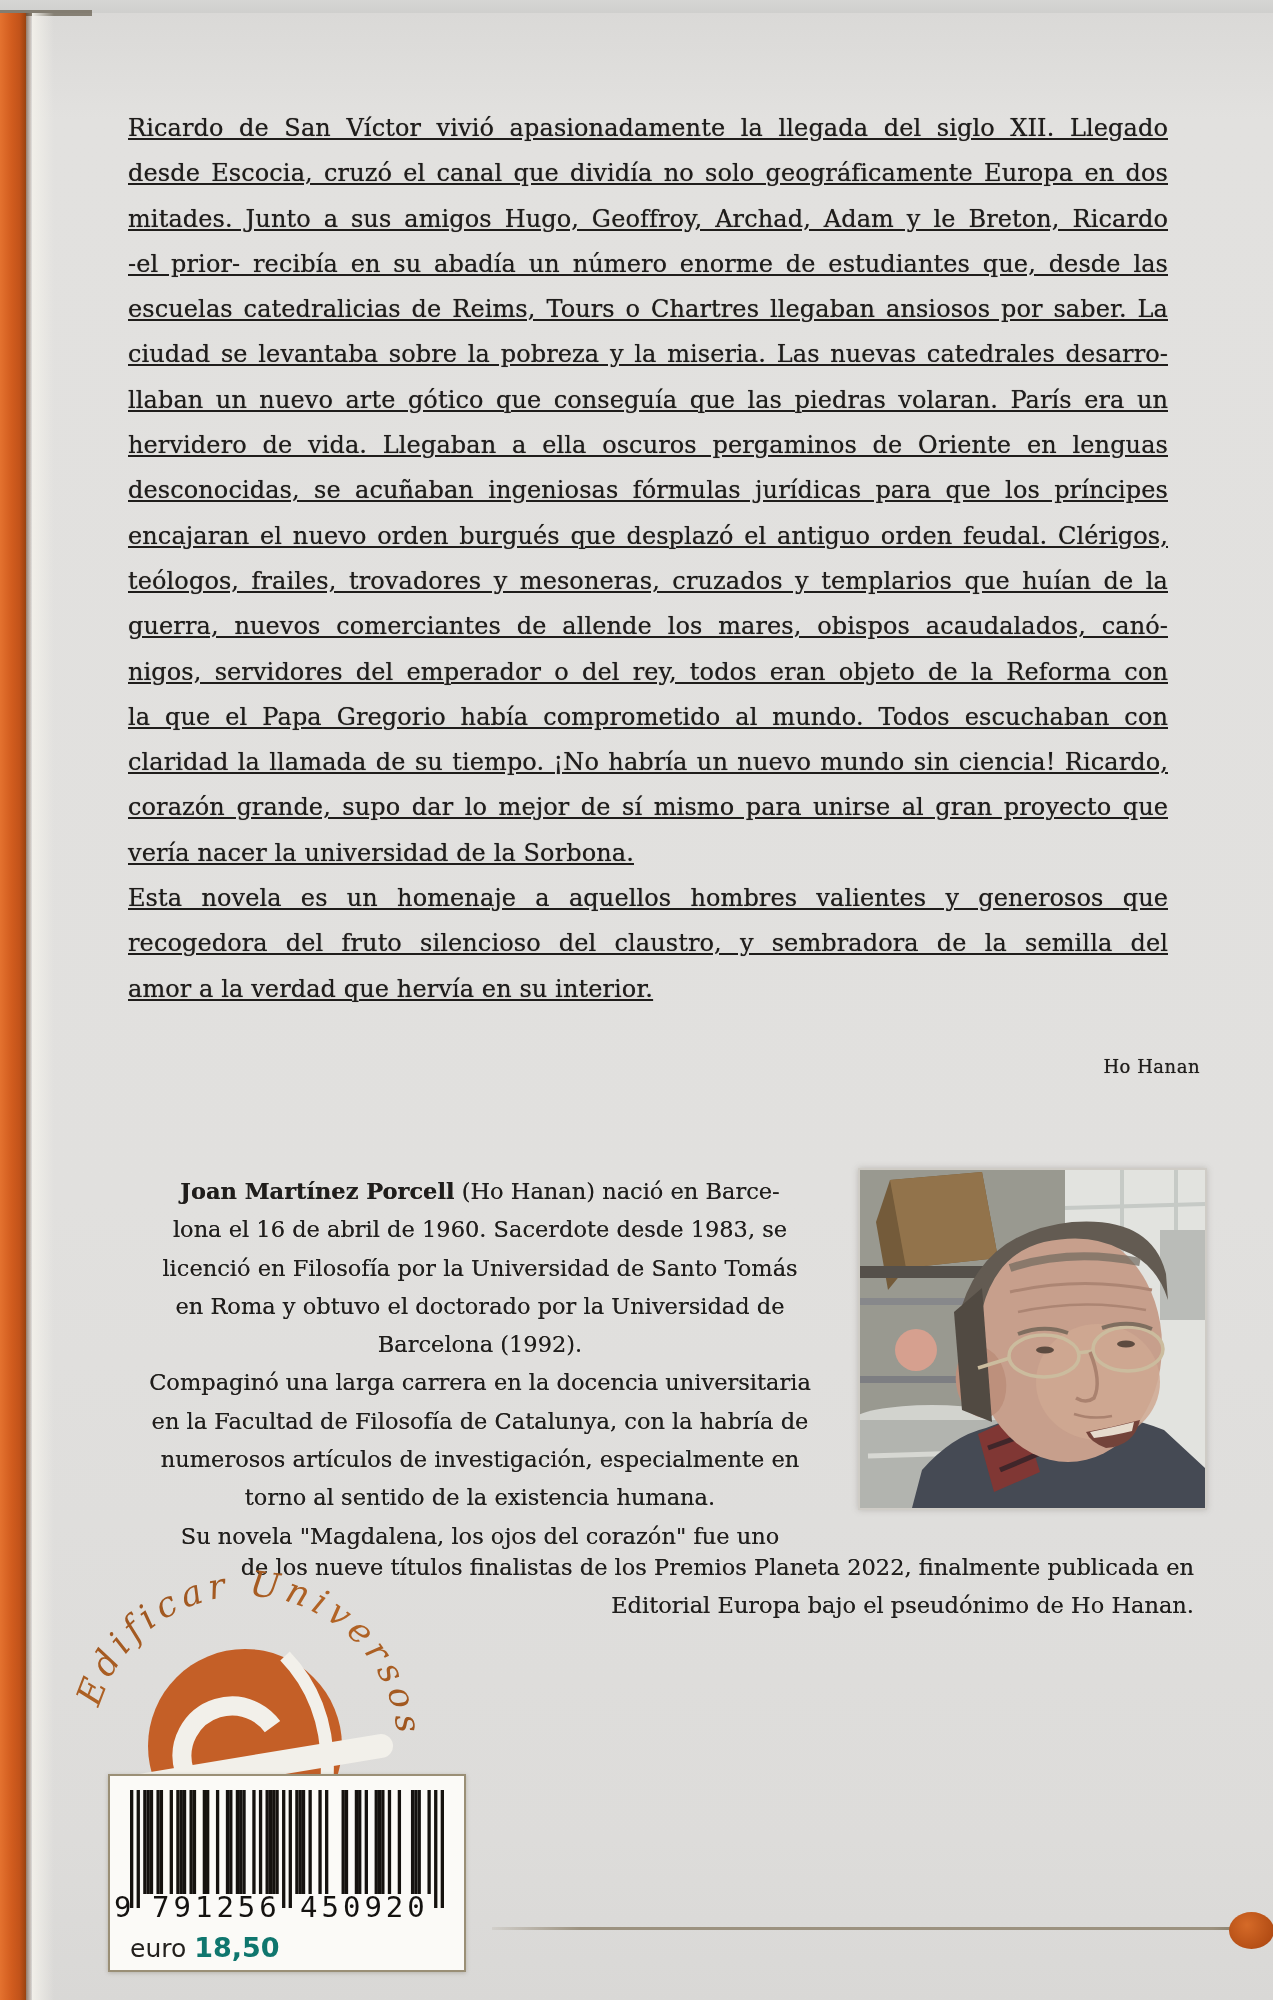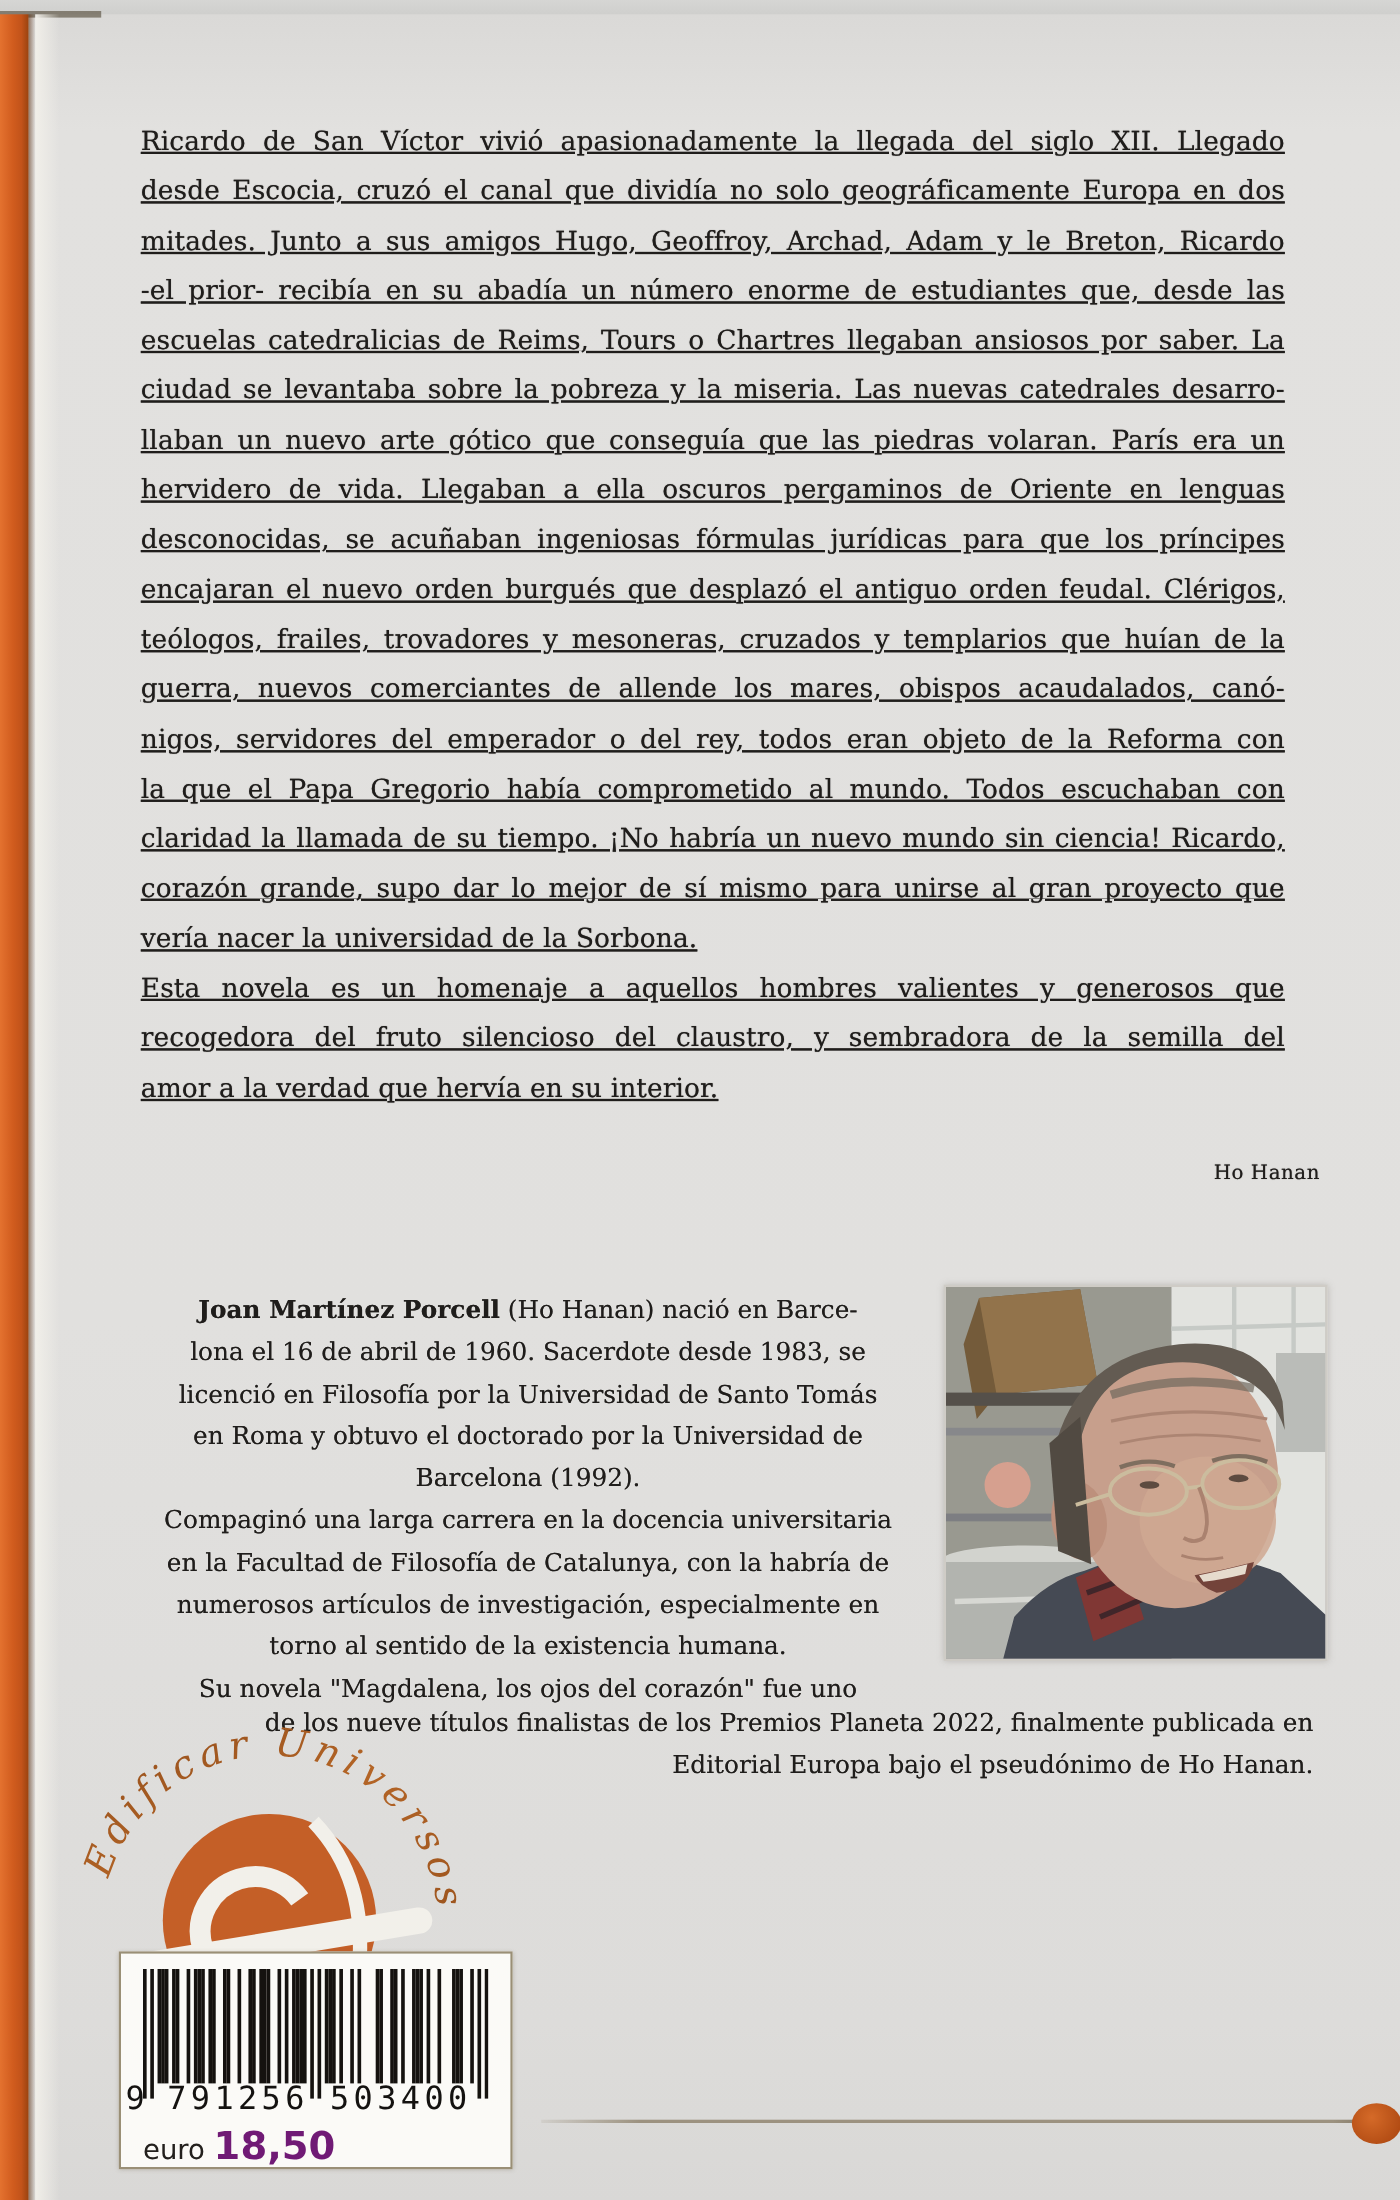--- a/index.html
+++ b/index.html
@@ -45,21 +45,21 @@
   .barcode-box{left:108px;top:1774px;width:358px;height:198px;background:#fbfaf7;
     border:2px solid #9a8f76;box-sizing:border-box;box-shadow:0 1px 4px rgba(100,90,70,.3);}
   .bars-wrap{position:absolute;left:20px;top:14px;width:314px;height:118px;}
   .bc-digit{position:absolute;font-family:"DejaVu Sans Mono", monospace;font-size:29px;
     color:#141210;top:114px;letter-spacing:4px;background:transparent;}
   .bc-d0{left:4px;letter-spacing:0;}
   .bc-d1{left:42px;}
   .bc-d2{left:190px;}
   .price{position:absolute;left:20px;top:156px;font-family:"DejaVu Sans", sans-serif;
     font-size:25px;color:#23201d;}
-  .price b{font-size:35px;color:#701a75;}
+  .price b{font-size:27px;color:#0f766e;}
   
   .rule{left:492px;top:1927px;width:742px;height:3px;
     background:linear-gradient(90deg,rgba(156,146,128,.15),#9c9280 12%,#9c9280 97%,#8c8270);}
   .dot{left:1229px;top:1912px;width:45px;height:37px;border-radius:50%;
     background:radial-gradient(circle at 40% 35%,#d56a28,#b24c14 75%);}
 </style>
 </head>
 <body>
 
 <div class="abs top-strip"></div>
@@ -241,18 +241,18 @@
         <rect x="280.95" y="0" width="3.31" height="104" fill="#15120f"></rect>
         <rect x="284.25" y="0" width="3.31" height="104" fill="#15120f"></rect>
         <rect x="287.56" y="0" width="3.31" height="104" fill="#15120f"></rect>
         <rect x="297.47" y="0" width="3.31" height="104" fill="#15120f"></rect>
         <rect x="304.08" y="0" width="3.31" height="118" fill="#15120f"></rect>
         <rect x="310.69" y="0" width="3.31" height="118" fill="#15120f"></rect>
       </svg>
   </div>
   <span class="bc-digit bc-d0">9</span>
   <span class="bc-digit bc-d1">791256</span>
-  <span class="bc-digit bc-d2">503400</span>
+  <span class="bc-digit bc-d2">450920</span>
   <div class="price"><span>euro</span>&nbsp;<b>18,50</b></div>
 </div>
 
 <div class="abs rule"></div>
 <div class="abs dot"></div>
 
 </body></html>

